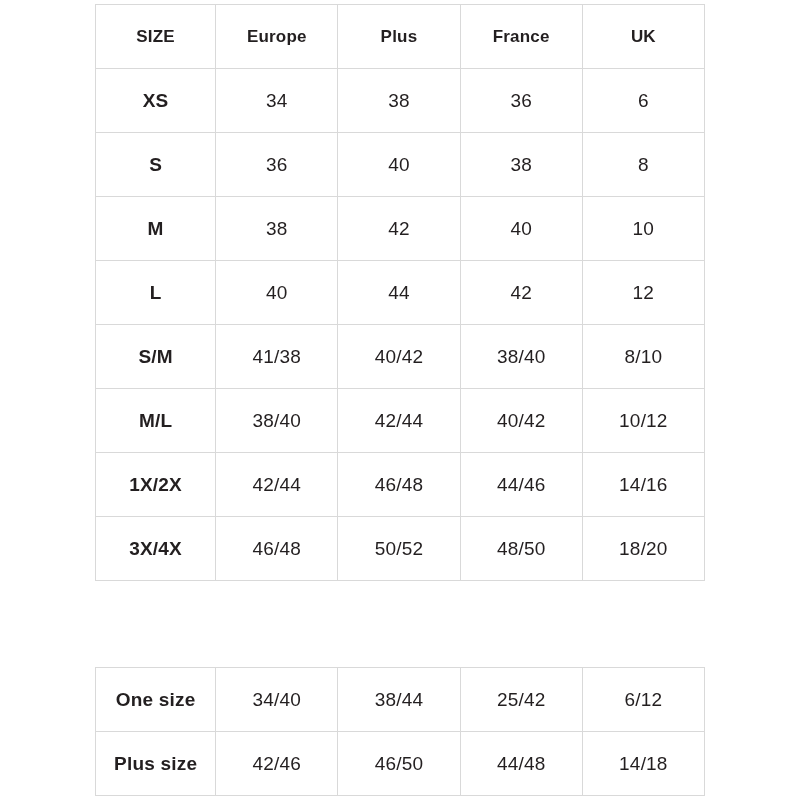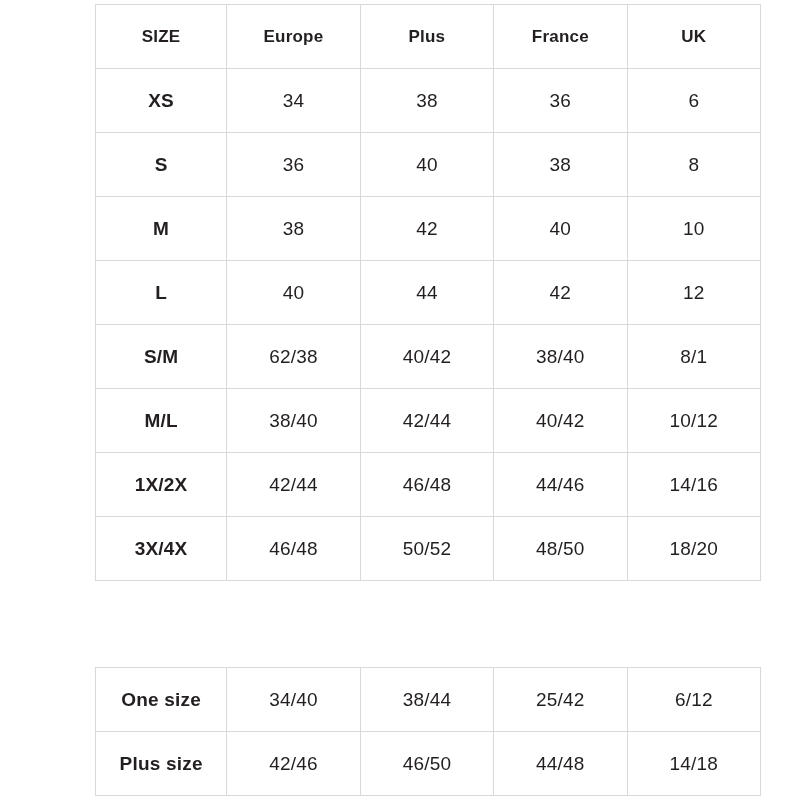--- a/index.html
+++ b/index.html
@@ -11,21 +11,21 @@
     width: 800px;
     height: 800px;
     font-family: "Liberation Sans", sans-serif;
     color: #231f20;
     position: relative;
     overflow: hidden;
   }
   table.size-table {
     border-collapse: collapse;
     table-layout: fixed;
-    width: 666px;
+    width: 610px;
   }
   table.size-table td, table.size-table th {
     border: 1px solid #d9d9d9;
     text-align: center;
     vertical-align: middle;
     font-size: 19px;
     font-weight: normal;
     color: #231f20;
     padding: 0;
     height: 63px;
@@ -104,24 +104,24 @@
       </tr>
       <tr>
         <td>L</td>
         <td>40</td>
         <td>44</td>
         <td>42</td>
         <td>12</td>
       </tr>
       <tr>
         <td>S/M</td>
-        <td>62/38</td>
+        <td>41/38</td>
         <td>40/42</td>
         <td>38/40</td>
-        <td>8/1</td>
+        <td>8/10</td>
       </tr>
       <tr>
         <td>M/L</td>
         <td>38/40</td>
         <td>42/44</td>
         <td>40/42</td>
         <td>10/12</td>
       </tr>
       <tr>
         <td>1X/2X</td>

